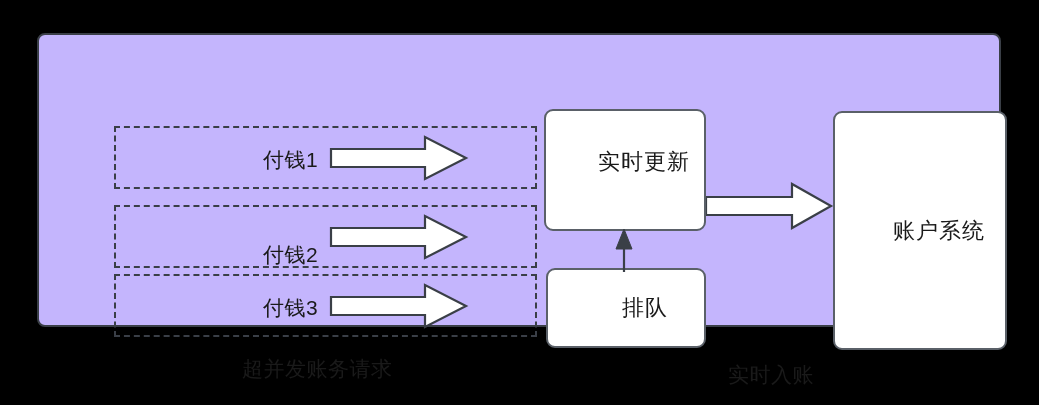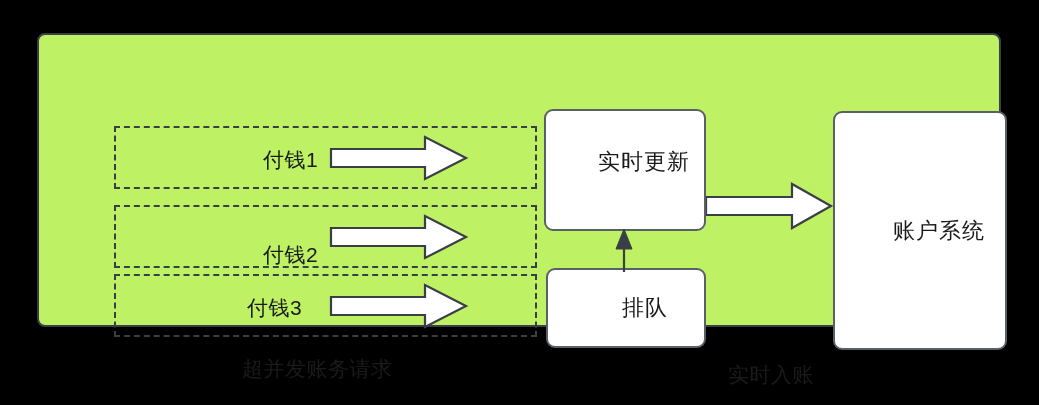--- a/index.html
+++ b/index.html
@@ -19,21 +19,21 @@
     height: 405px;
     background: #000000;
   }
   
   .panel {
     position: absolute;
     left: 37px;
     top: 33px;
     width: 964px;
     height: 294px;
-    background: #bef264;
+    background: #c4b5fd;
     border: 2px solid #3a3f47;
     border-radius: 8px;
     box-sizing: border-box;
     text-align: right;
   }
   
   .lane {
     position: absolute;
     left: 75px;
     width: 423px;
@@ -48,21 +48,21 @@
 
   .lane-label {
     position: absolute;
     font-size: 21px;
     color: #1a1a1a;
     white-space: nowrap;
     letter-spacing: 0.5px;
   }
   .lane-label-1 { left: 224px; top: 111px; }
   .lane-label-2 { left: 224px; top: 206px; }
-  .lane-label-3 { left: 208px; top: 259px; }
+  .lane-label-3 { left: 224px; top: 259px; }
 
   
   .block-arrow { position: absolute; }
   .ba-1 { left: 290px; top: 100px; }
   .ba-2 { left: 290px; top: 179px; }
   .ba-3 { left: 290px; top: 248px; }
   .ba-mid { left: 665px; top: 146px; }
 
   
   .box {

